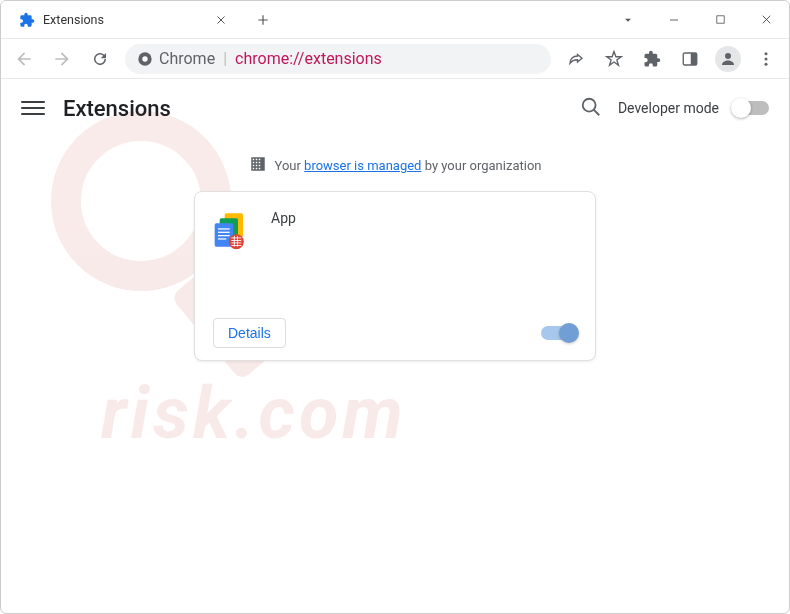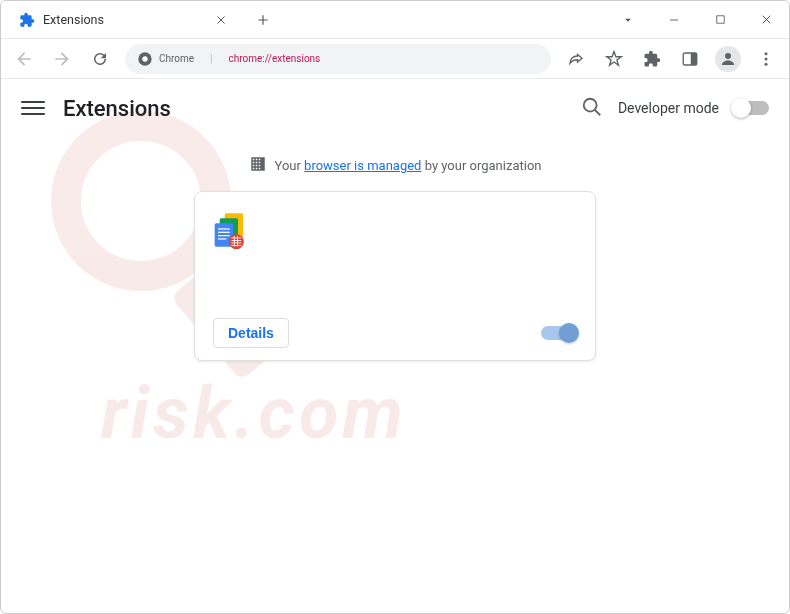--- a/index.html
+++ b/index.html
@@ -80,24 +80,24 @@
 }
 .nav-btn.disabled { color: #bdbdbd; }
 .omnibox {
   flex: 1;
   height: 30px;
   background: #f1f3f4;
   border-radius: 15px;
   display: flex;
   align-items: center;
   padding: 12px 12px;
-  font-size: 10px;
+  font-size: 16px;
   color: #5f6368;
   margin: 0 4px;
-  gap: 16px;
+  gap: 8px;
 }
 .chrome-chip {
   display: flex; align-items: center; gap: 6px;
 }
 .divider {
   color: #bdbdbd;
 }
 .url-text { color: #be185d; }
 .right-icons {
   display: flex;
@@ -132,21 +132,20 @@
 .page-title {
   font-size: 22px;
   font-weight: 500;
   color: #202124;
 }
 .header-right {
   margin-left: auto;
   display: flex;
   align-items: center;
   gap: 14px;
-  text-align: center;
 }
 .search-btn {
   width: 24px; height: 24px;
   cursor: pointer;
   color: #5f6368;
 }
 .dev-mode {
   font-size: 14px;
   color: #3c4043;
 }
@@ -209,21 +208,20 @@
   padding-top: 12px;
 }
 .details-btn {
   padding: 6px 14px;
   border: 1px solid #dadce0;
   border-radius: 4px;
   background: #fff;
   color: #1a73e8;
   font-size: 14px;
   cursor: pointer;
-  font-weight: bold;
 }
 .ext-toggle {
   margin-left: auto;
   width: 36px; height: 14px;
   background: #a8c7ed;
   border-radius: 7px;
   position: relative;
   cursor: pointer;
 }
 .ext-toggle::after {
@@ -436,18 +434,19 @@
         <rect x="6" y="34" width="10" height="1.5" fill="#fff"></rect>
         <circle cx="28" cy="38" r="9" fill="#db4437"></circle>
         <rect x="22" y="33" width="12" height="1" fill="#fff"></rect>
         <rect x="22" y="36" width="12" height="1" fill="#fff"></rect>
         <rect x="22" y="39" width="12" height="1" fill="#fff"></rect>
         <rect x="22" y="42" width="12" height="1" fill="#fff"></rect>
         <rect x="25" y="31" width="1" height="13" fill="#fff"></rect>
         <rect x="29" y="31" width="1" height="13" fill="#fff"></rect>
       </svg>
     </div>
+    <div class="ext-name">App</div>
   </div>
   <div class="ext-bottom">
     <button class="details-btn">Details</button>
     <div class="ext-toggle"></div>
   </div>
 </div>
 
 </body></html>

